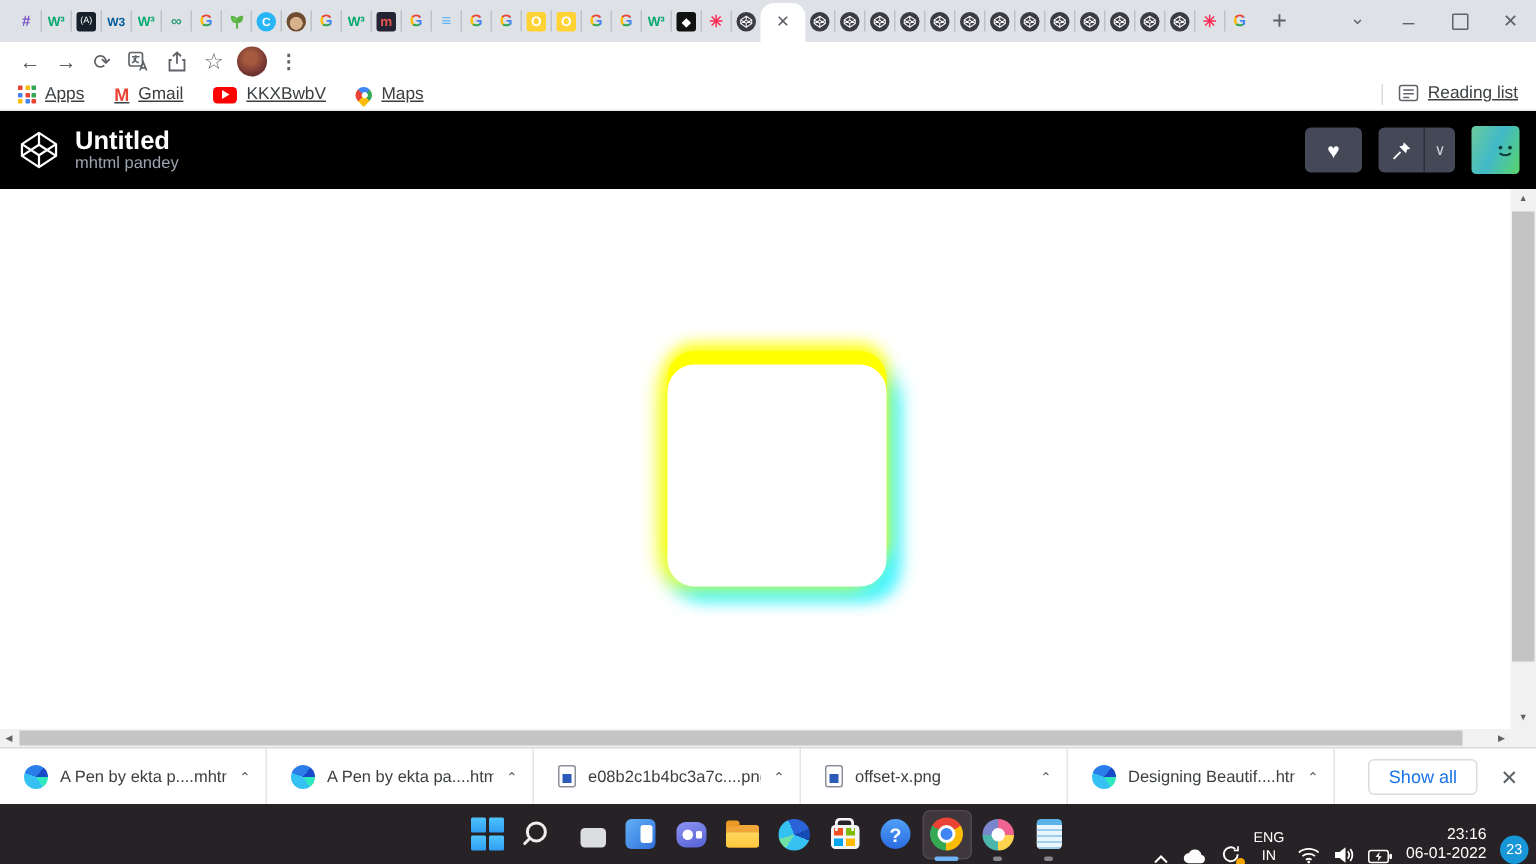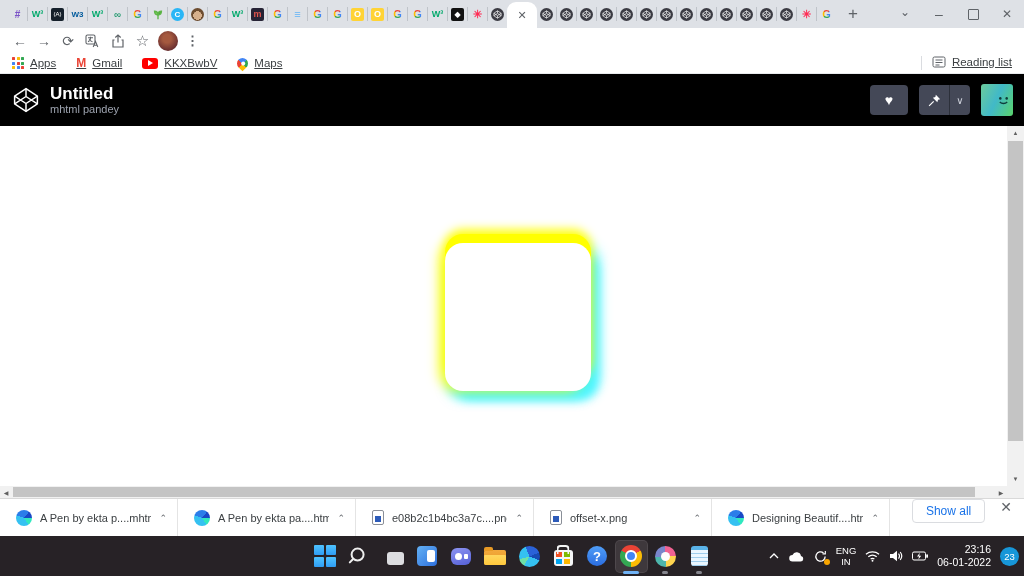--- a/index.html
+++ b/index.html
@@ -75,21 +75,21 @@
   .scroll-corner{position:absolute;right:0;bottom:0;width:17px;height:12px;background:#f1f1f1;}
 
   
   .downloads{height:38px;background:#fff;border-top:1px solid #d9d9d9;display:flex;align-items:stretch;flex:0 0 auto;}
   .dl-item{width:178px;display:flex;align-items:center;gap:8px;padding:0 10px 0 16px;border-right:1px solid #e4e4e4;font-size:11px;color:#3c4043;}
   .dl-label{white-space:nowrap;overflow:hidden;flex:1;}
   .dl-chev{color:#5f6368;font-size:9px;flex:0 0 auto;}
   .ic-edge{width:16px;height:16px;border-radius:50%;flex:0 0 auto;background:conic-gradient(from 200deg,#35c1f1 0 25%,#2b7de9 25% 55%,#1849c6 55% 70%,#30e8bf 70% 85%,#35c1f1 85%);}
   .ic-imgfile{width:12px;height:15px;background:#fff;border:1px solid #8a8f98;border-radius:2px;display:flex;align-items:flex-end;justify-content:center;padding:2px;flex:0 0 auto;}
   .ic-imgfile i{width:7px;height:6px;background:#2d5bb9;display:block;}
-  .dl-right{margin-left:auto;display:flex;align-items:flex-start;gap:15px;padding-right:12px;}
+  .dl-right{margin-left:auto;display:flex;align-items:center;gap:15px;padding-right:12px;}
   .showall{border:1px solid #dadce0;border-radius:4px;color:#1a73e8;font-size:12px;padding:4px 13px;white-space:nowrap;}
   .dl-close{color:#5f6368;font-size:14px;}
 
   
   .taskbar{height:40px;background:#272226;position:relative;display:flex;align-items:center;justify-content:center;flex:0 0 auto;}
   .tb-apps{display:flex;align-items:center;gap:3px;}
   .tb-slot{width:31px;height:31px;border-radius:4px;display:flex;align-items:center;justify-content:center;position:relative;}
   .tb-slot.active{background:#3e383c;box-shadow:0 0 0 1px #4e484c;}
   .runbar{position:absolute;bottom:-2px;left:50%;transform:translateX(-50%);height:3px;border-radius:2px;}
   .runbar.small{width:6px;background:#85858d;}
@@ -112,21 +112,21 @@
   .tbi-store{width:19px;height:16px;background:#f4f5f6;border-radius:3px;display:grid;grid-template-columns:6px 6px;grid-template-rows:5px 5px;gap:1.5px;align-content:center;justify-content:center;position:relative;margin-top:4px;}
   .tbi-store::before{content:"";position:absolute;top:-5px;left:50%;transform:translateX(-50%);width:9px;height:7px;border:2px solid #f4f5f6;border-bottom:none;border-radius:4px 4px 0 0;}
   .tbi-store i:nth-child(1){background:#f25022;}.tbi-store i:nth-child(2){background:#7fba00;}
   .tbi-store i:nth-child(3){background:#00a4ef;}.tbi-store i:nth-child(4){background:#ffb900;}
   .tbi-help{width:20px;height:20px;border-radius:50%;background:linear-gradient(180deg,#4f9ef8,#2b6de0);color:#fff;font-size:13px;font-weight:700;display:flex;align-items:center;justify-content:center;}
   .tbi-chrome{width:22px;height:22px;border-radius:50%;background:conic-gradient(from 60deg,#fbbc05 0 120deg,#34a853 120deg 240deg,#ea4335 240deg 360deg);display:flex;align-items:center;justify-content:center;}
   .tbi-chrome i{width:12px;height:12px;border-radius:50%;background:#4285f4;border:2.5px solid #fff;display:block;}
   .tbi-paint{width:21px;height:21px;border-radius:50%;background:conic-gradient(#f06292 0 25%,#ffd54f 25% 50%,#4db6ac 50% 75%,#7986cb 75%);position:relative;}
   .tbi-paint::after{content:"";position:absolute;left:6px;top:6px;width:9px;height:9px;border-radius:50%;background:#fdfdfd;}
   .tbi-notepad{width:17px;height:20px;background:#eaf6ff;border-radius:3px;border-top:4px solid #5ab3e8;background-image:repeating-linear-gradient(180deg,transparent 0 3px,#9fcdec 3px 4px);}
-  .tray{position:absolute;right:5px;top:0;height:100%;display:flex;align-items:center;gap:9px;color:#fff;}
+  .tray{position:absolute;right:5px;top:0;height:100%;display:flex;align-items:flex-end;gap:9px;color:#fff;}
   .tray-ic{display:flex;align-items:center;justify-content:center;position:relative;}
   .sync-dot{position:absolute;right:-3px;bottom:-2px;width:6px;height:6px;border-radius:50%;background:#f7a500;}
   .lang{font-size:9.5px;line-height:1.2;text-align:center;font-weight:400;}
   .clock{font-size:10.5px;line-height:1.25;text-align:right;}
   .badge{width:19px;height:19px;border-radius:50%;background:#1796d8;color:#fff;font-size:9.5px;display:flex;align-items:center;justify-content:center;}
 </style>
 </head>
 <body>
 
 <div class="screen">

